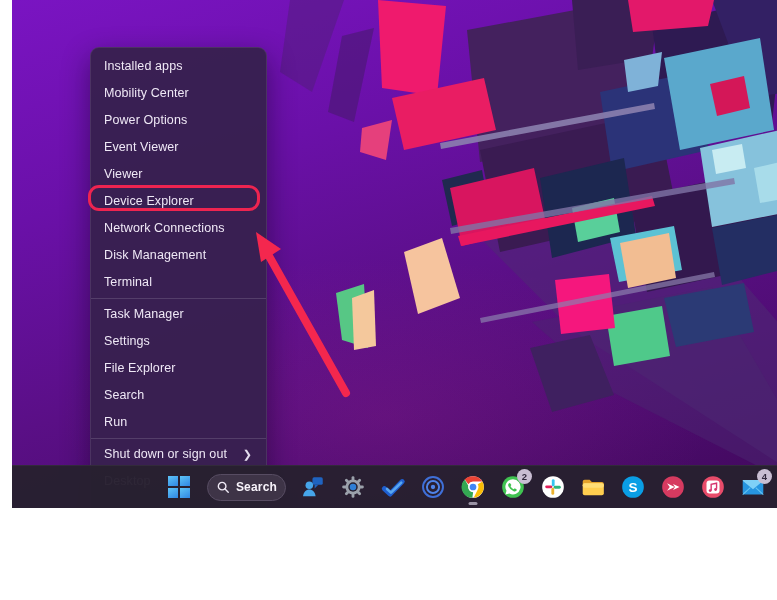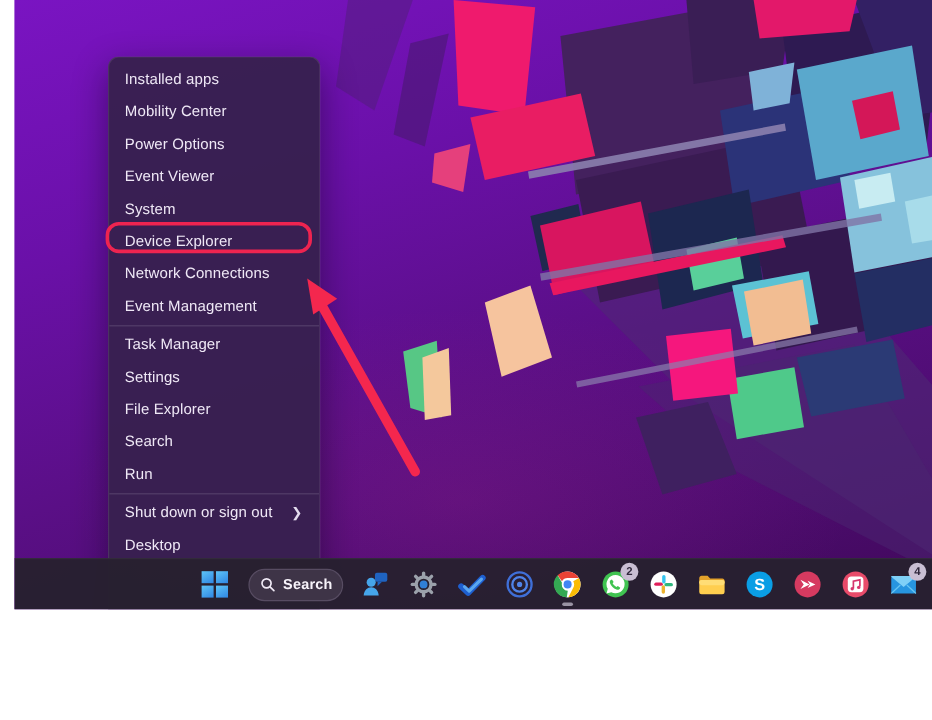--- a/index.html
+++ b/index.html
@@ -133,30 +133,33 @@
     <div class="mi">
         <span class="lbl">Mobility Center</span>
       </div>
     <div class="mi">
         <span class="lbl">Power Options</span>
       </div>
     <div class="mi">
         <span class="lbl">Event Viewer</span>
       </div>
     <div class="mi">
-        <span class="lbl">System</span>
+        <span class="lbl">Viewer</span>
       </div>
     <div class="mi">
         <span class="lbl">Device Explorer</span>
       </div>
     <div class="mi">
         <span class="lbl">Network Connections</span>
       </div>
     <div class="mi">
-        <span class="lbl">Event Management</span>
+        <span class="lbl">Disk Management</span>
+      </div>
+    <div class="mi">
+        <span class="lbl">Terminal</span>
       </div>
     <div class="msep"></div>
     <div class="mi">
         <span class="lbl">Task Manager</span>
       </div>
     <div class="mi">
         <span class="lbl">Settings</span>
       </div>
     <div class="mi">
         <span class="lbl">File Explorer</span>

